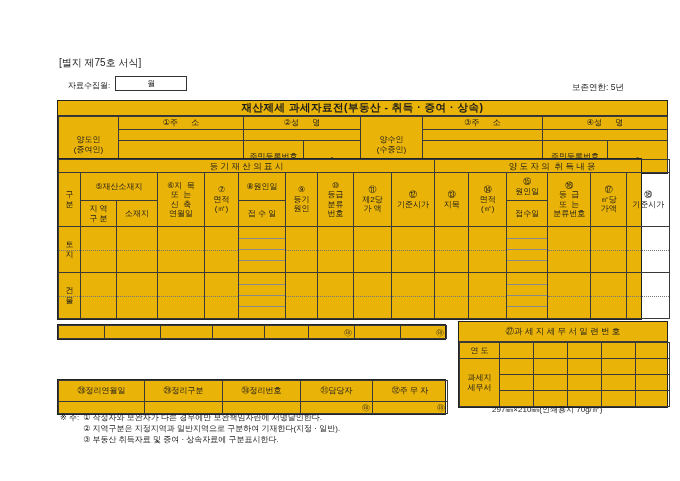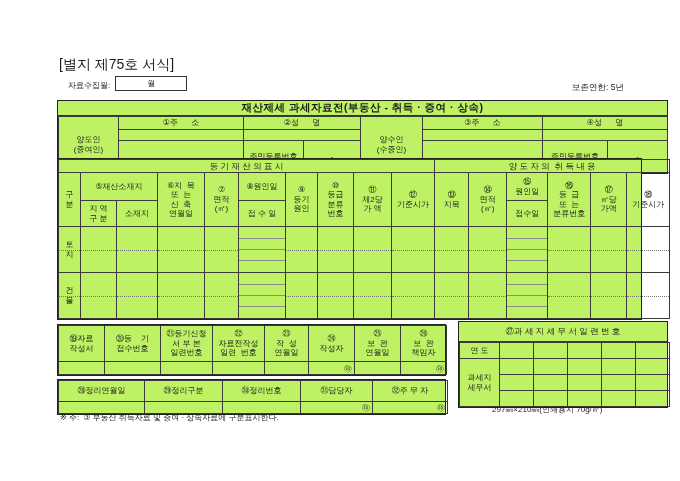--- a/index.html
+++ b/index.html
@@ -1,40 +1,40 @@
 <!DOCTYPE html>
 <html><head>
 <meta charset="utf-8">
 <style>
   *{margin:0;padding:0;box-sizing:border-box}
   html,body{width:680px;height:481px;background:#fff}
   body{position:relative;font-family:"Liberation Sans","DejaVu Sans",sans-serif;color:#1c1c1c;font-size:8px}
   .abs{position:absolute}
-  .box{border:1.5px solid #222;background:#bef264}
+  .box{border:1.5px solid #222;background:#eab308}
   table{border-collapse:collapse;table-layout:fixed;width:100%}
   td{border:1px solid #3a3a3a;text-align:center;vertical-align:middle;white-space:pre-wrap;line-height:1.18;font-size:8px;overflow:hidden;padding:0}
   .sec td,.sec{font-size:8.5px}
   .title-row{height:15px;border-bottom:1px solid #333;font-weight:bold;font-size:10.5px;display:flex;align-items:center;justify-content:center;letter-spacing:.5px}
   .small{font-size:7.5px}
   
   td.dcell{position:relative}
   td.dcell::after{content:"";position:absolute;left:0;right:0;top:50%;border-top:1px dotted #777}
   
   td.subcell{background-image:linear-gradient(#8a8a8a,#8a8a8a),linear-gradient(#8a8a8a,#8a8a8a),linear-gradient(#8a8a8a,#8a8a8a);background-size:100% 1px;background-position:0 25%,0 50%,0 75%;background-repeat:no-repeat}
   .seal{display:block;text-align:right;padding-right:2px;font-size:8px;line-height:11px}
   .collection{display:flex;align-items:flex-end}
   .month-box{width:72px;height:15px;border:1px solid #333;margin-left:5px;display:flex;align-items:center;justify-content:center}
   .notes{display:flex;align-items:flex-start;line-height:11px}
   .notes .items div{line-height:11px}
   .b4title{height:20px;display:flex;align-items:center;justify-content:center;border-bottom:1px solid #3a3a3a;font-size:8.5px}
 </style>
 </head>
 <body>
 
-<div class="abs" style="left:59px;top:56px;font-size:14px">[별지 제75호 서식]</div>
+<div class="abs" style="left:59px;top:56px;font-size:10px">[별지 제75호 서식]</div>
 
 <div class="abs collection" style="left:68px;top:76px">
   <span>자료수집월:</span>
   <span class="month-box">
       <span>월</span>
     </span>
 </div>
 
 <div class="abs" style="left:572px;top:82px;font-size:8.5px">보존연한: 5년</div>
 
@@ -201,43 +201,20 @@
         <col style="width:46px">
         <col style="width:56px">
         <col style="width:52px">
         <col style="width:52px">
         <col style="width:44px">
         <col style="width:46px">
         <col style="width:46px">
         <col style="width:46px">
       </colgroup>
     <tbody>
-        <tr style="height:36px">
-      <td>⑲자료
-작성서</td>
-      <td>⑳등    기
-접수번호</td>
-      <td>㉑등기신청
-서 부 본
-일련번호</td>
-      <td>㉒
-자료전작성
-일련  번호</td>
-      <td>㉓
-작  성
-연월일</td>
-      <td>㉔
-작성자</td>
-      <td>㉕
-보  완
-연월일</td>
-      <td>㉖
-보  완
-책임자</td>
-    </tr>
     <tr style="height:13px">
       <td></td>
       <td></td>
       <td></td>
       <td></td>
       <td></td>
       <td><span class="seal">㊞</span></td>
       <td></td>
       <td><span class="seal">㊞</span></td>
     </tr>
@@ -318,15 +295,17 @@
     </tr>
   </tbody>
     </table>
 </div>
 
 <div class="abs" style="left:492px;top:404px;font-size:8px">297㎜×210㎜(인쇄용지 70g/㎡)</div>
 
 <div class="abs notes" style="left:60px;top:412px">
   <span style="margin-right:4px">※ 주:</span>
   <span class="items">
+    <div>① 작성자와 보완자가 다른 경우에만 보완책임자란에 서명날인한다.</div>
+    <div>② 지역구분은 지정지역과 일반지역으로 구분하여 기재한다(지정 · 일반).</div>
     <div>③ 부동산 취득자료 및 증여 · 상속자료에 구분표시한다.</div>
   </span>
 </div>
 
 </body></html>

